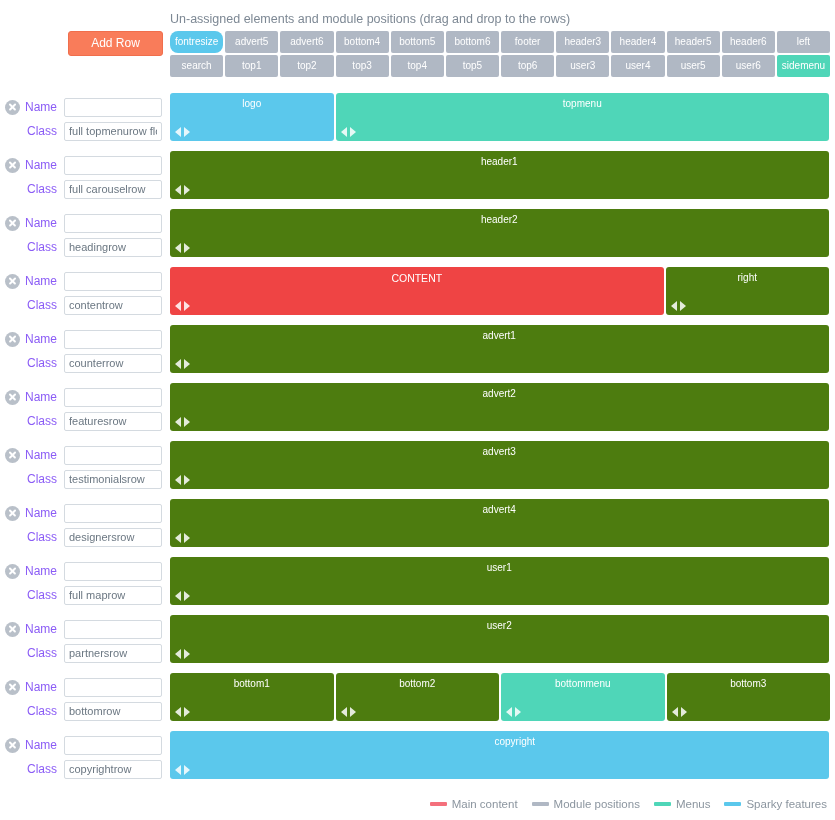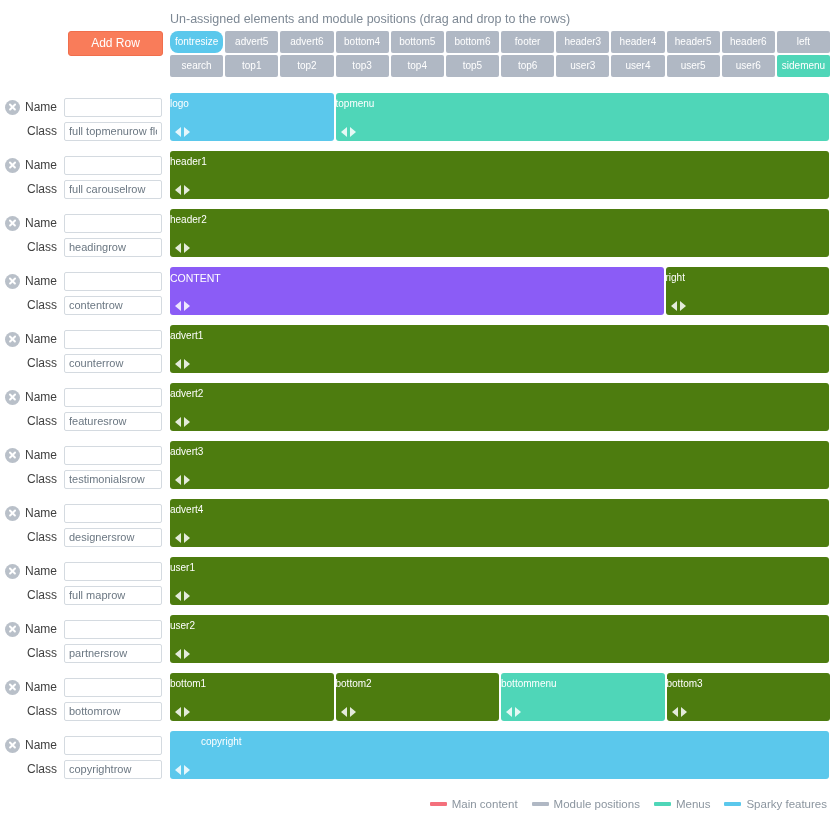--- a/index.html
+++ b/index.html
@@ -95,21 +95,21 @@
   }
   .del-icon::before { transform: rotate(45deg); }
   .del-icon::after  { transform: rotate(-45deg); }
 
   .ctrl-label {
     width: 44px;
     flex: 0 0 44px;
     text-align: right;
     padding-right: 7px;
     font-size: 12px;
-    color: #404040;
+    color: #8b5cf6;
   }
   .ctrl-label.indent { margin-left: 20px; }
 
   .ctrl-input {
     width: 98px;
     height: 19px;
     border: 1px solid #d4dae0;
     border-radius: 2px;
     background: #ffffff;
     font-family: "Liberation Sans", sans-serif;
@@ -129,24 +129,24 @@
   }
   .block {
     position: relative;
     border-radius: 3px;
     background: #4d7c0f;
     color: #ffffff;
     overflow: hidden;
   }
   .block.blue  { background: #5bc8ec; }
   .block.green { background: #4fd6b8; }
-  .block.red   { background: #8b5cf6; }
+  .block.red   { background: #ef4444; }
   .block-label {
     display: block;
-    text-align: left;
+    text-align: center;
     font-size: 10px;
     padding-top: 5px;
     color: #ffffff;
     white-space: nowrap;
     overflow: hidden;
   }
   .block-label.strong { font-size: 10.5px; }
   .arrows {
     position: absolute;
     left: 5px; bottom: 4px;

